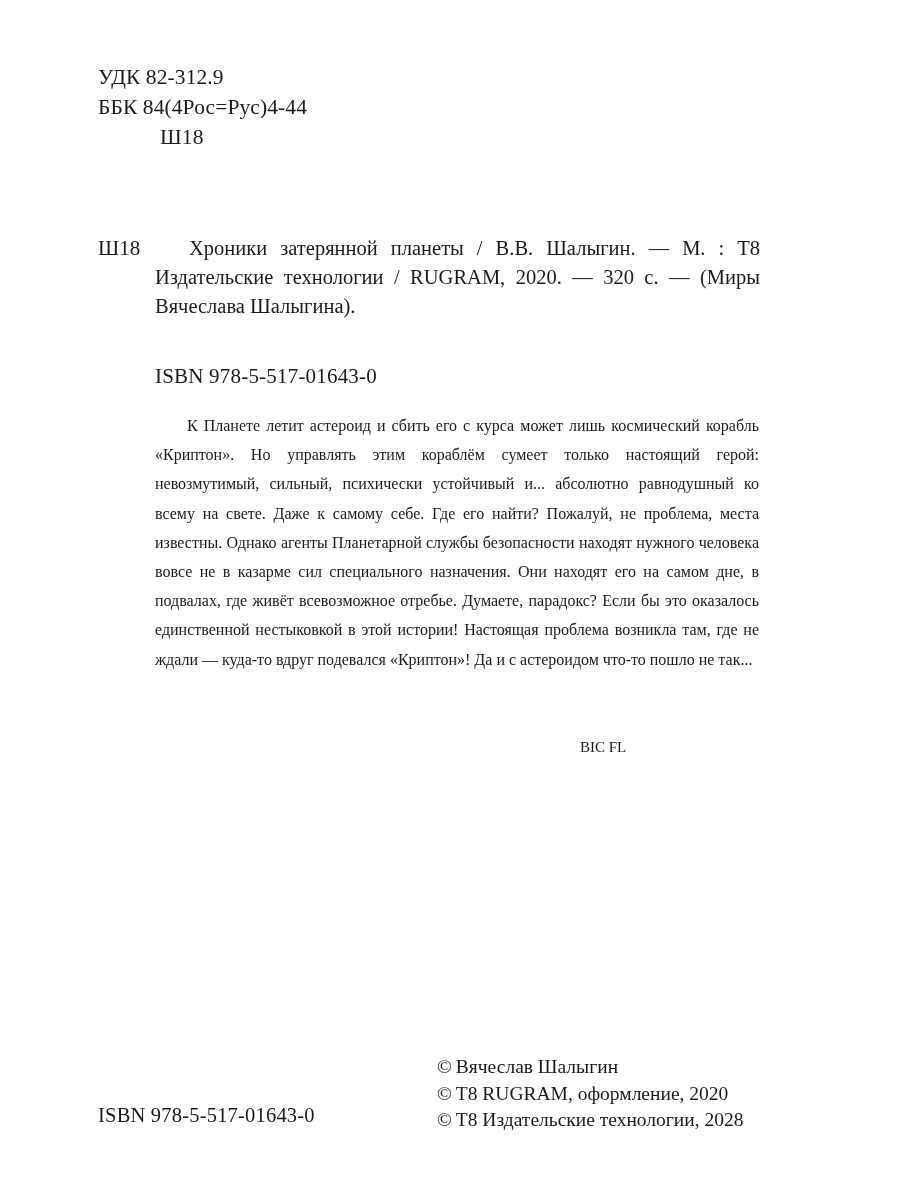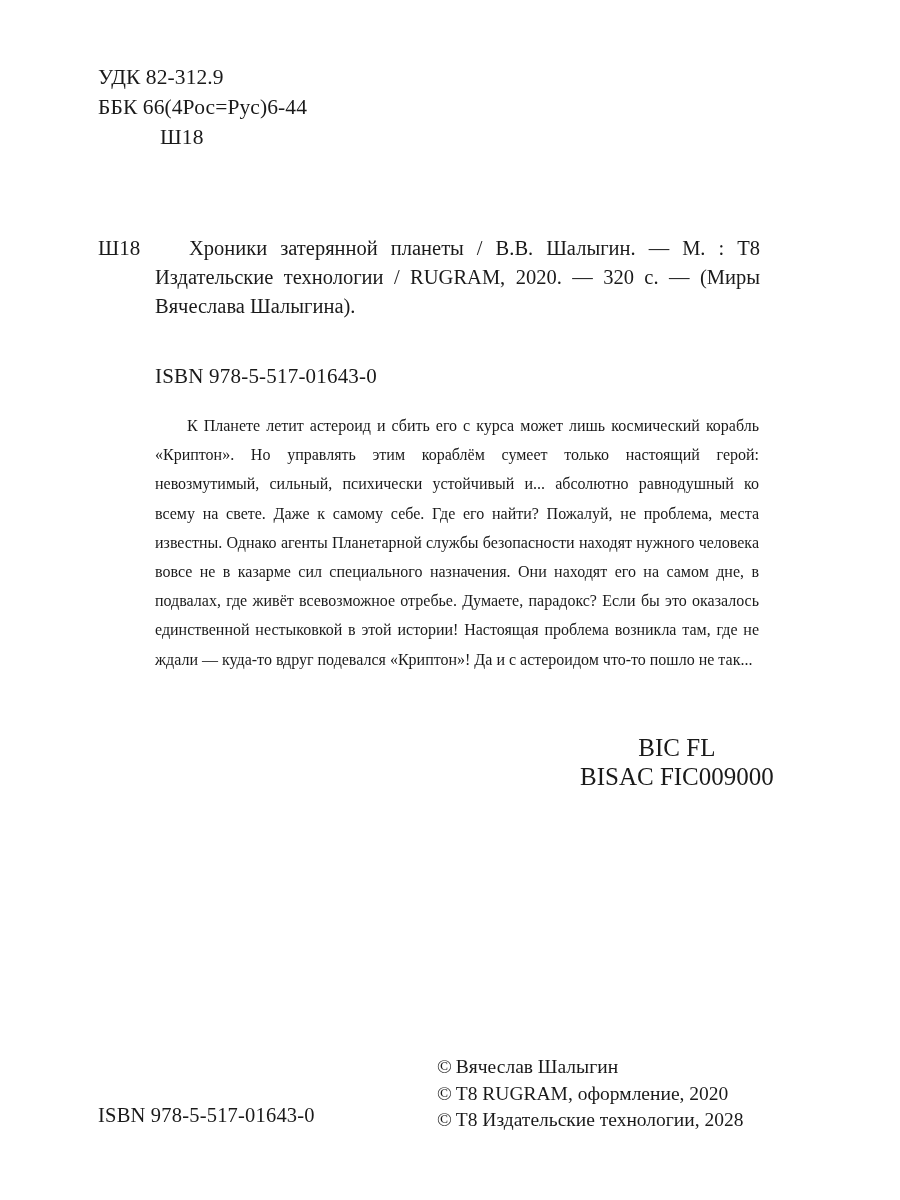--- a/index.html
+++ b/index.html
@@ -96,24 +96,23 @@
     text-justify: inter-word;
     text-indent: 32px;
     hyphens: manual;
   }
 
   
   .subject-codes {
     position: absolute;
     left: 580px;
     top: 733px;
-    font-size: 25px;
+    font-size: 15px;
     line-height: 29px;
     white-space: nowrap;
-    text-align: center;
   }
 
   
   .copyright {
     position: absolute;
     left: 437px;
     top: 1054px;
     font-size: 19.5px;
     line-height: 26.5px;
     white-space: nowrap;
@@ -137,37 +136,36 @@
     white-space: nowrap;
   }
 </style>
 </head>
 <body>
 
 <div class="page">
 
   <div class="classification">
     <div class="line">УДК 82-312.9</div>
-    <div class="line">ББК 66(4Рос=Рус)6-44</div>
+    <div class="line">ББК 84(4Рос=Рус)4-44</div>
     <div class="line cutter">Ш18</div>
   </div>
 
   <div class="bib">
     <div class="bib-body">
       <span class="bib-cutter">Ш18</span><span>Хроники затерянной планеты / В.В. Шалыгин. — М. : Т8 Издательские технологии / RUGRAM, 2020. — 320 с. — (Миры Вячеслава Шалыгина).</span>
     </div>
   </div>
 
   <div class="isbn-top">ISBN  978-5-517-01643-0</div>
 
   <div class="annotation">К Планете летит астероид и сбить его с курса может лишь космический корабль «Криптон». Но управлять этим кораблём сумеет только настоящий герой: невозмутимый, сильный, психически устойчивый и... абсолютно равнодушный ко всему на свете. Даже к самому себе. Где его найти? Пожалуй, не проблема, места известны. Однако агенты Планетарной службы безопасности находят нужного человека вовсе не в казарме сил специального назначения. Они находят его на самом дне, в подвалах, где живёт всевозможное отребье. Думаете, парадокс? Если бы это оказалось единственной нестыковкой в этой истории! Настоящая проблема возникла там, где не ждали — куда-то вдруг подевался «Криптон»! Да и с астероидом что-то пошло не так...</div>
 
   <div class="subject-codes">
     <div>BIC FL</div>
-    <div>BISAC FIC009000</div>
   </div>
 
   <div class="copyright">
     <span class="cline"><span class="sym">©</span><span>Вячеслав Шалыгин</span></span>
     <span class="cline"><span class="sym">©</span><span>Т8 RUGRAM, оформление, 2020</span></span>
     <span class="cline"><span class="sym">©</span><span>Т8 Издательские технологии, 2028</span></span>
   </div>
 
   <div class="isbn-bottom">ISBN  978-5-517-01643-0</div>
 

